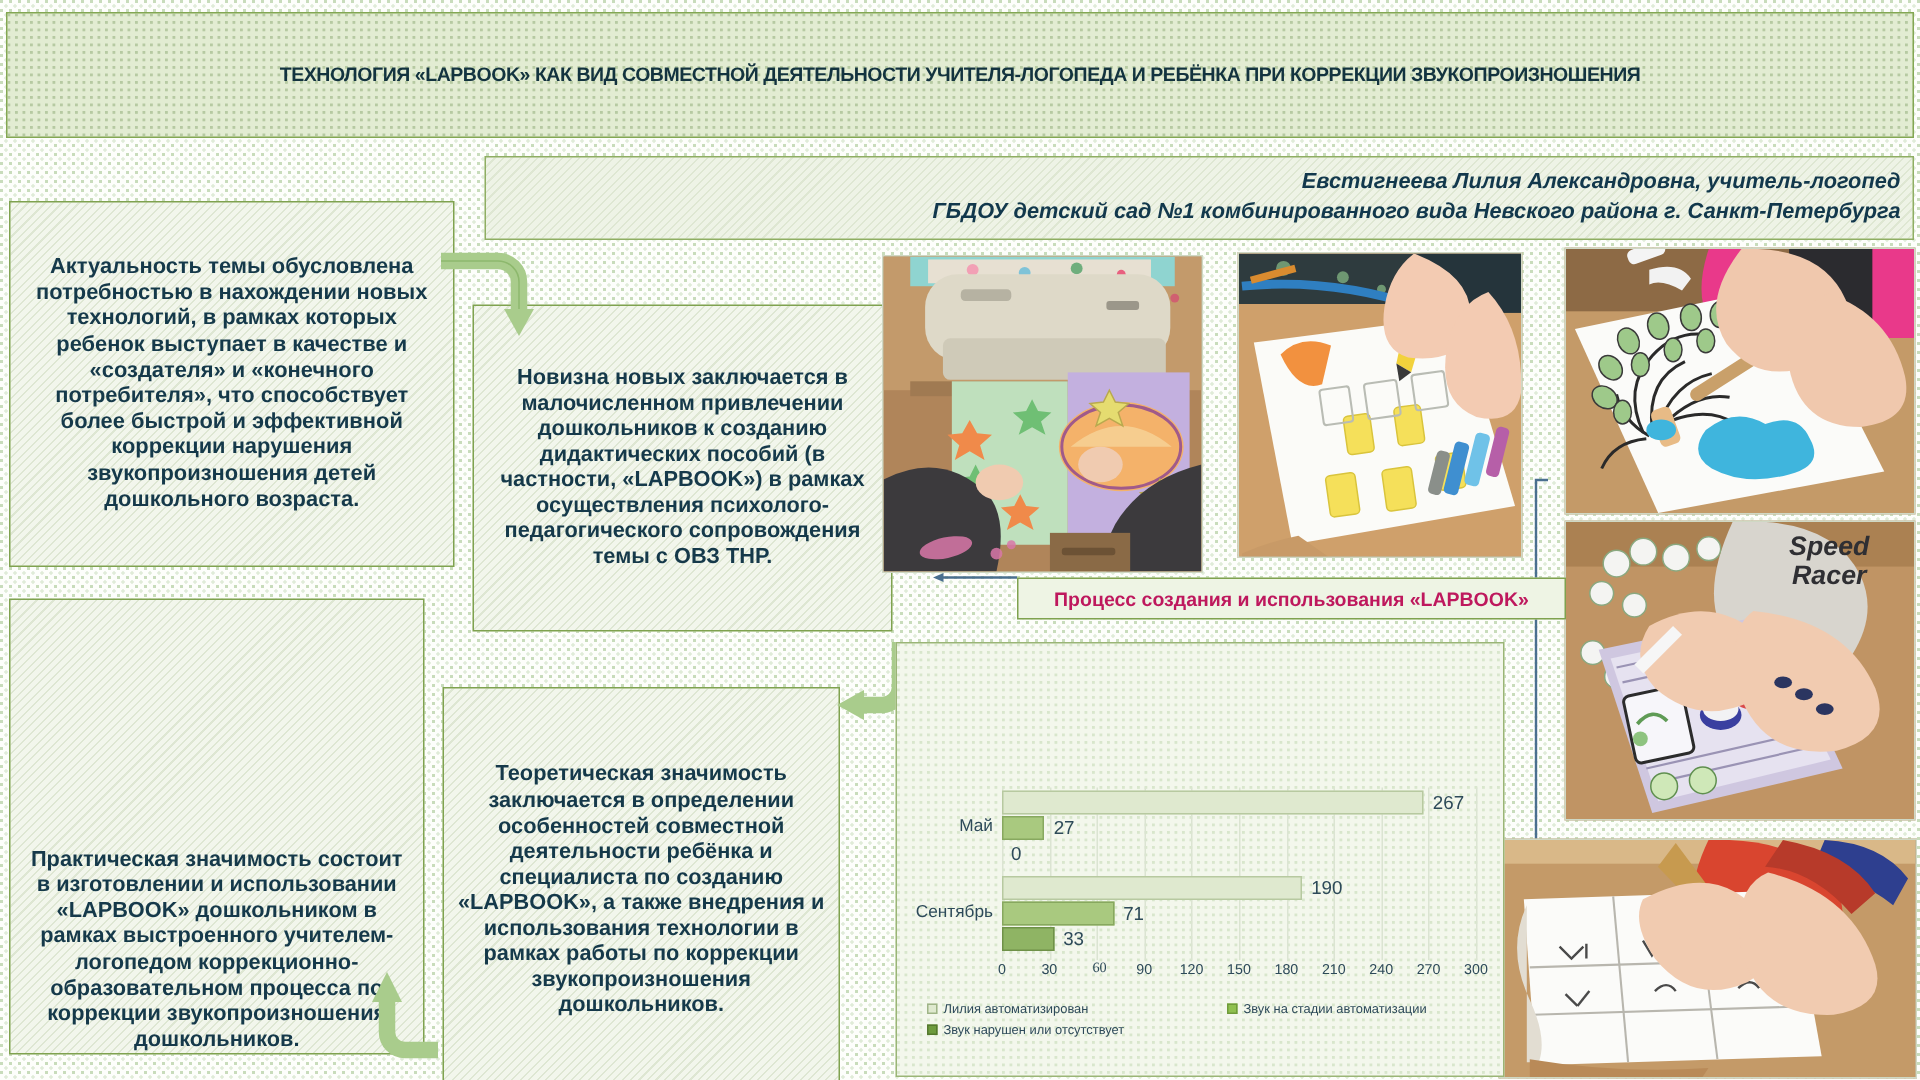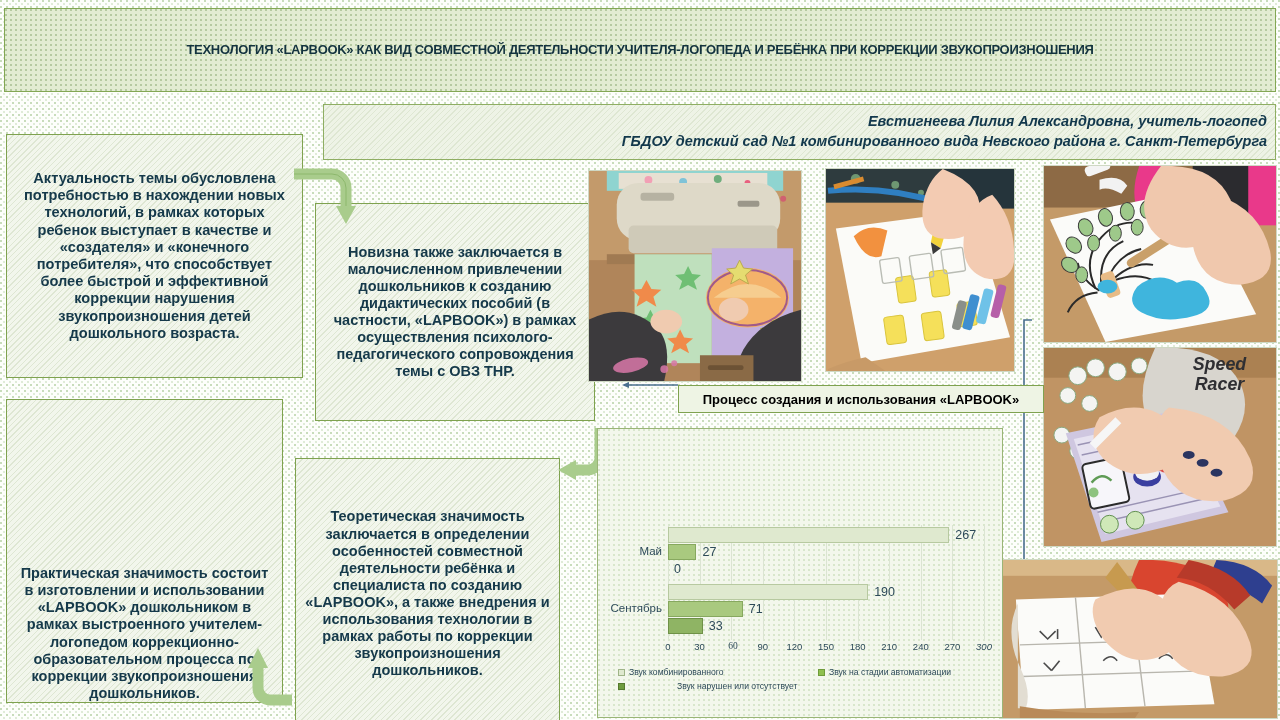--- a/index.html
+++ b/index.html
@@ -86,21 +86,21 @@
   #photo5{left:999px;top:559px;width:279px;height:160px;}
 
   
   #caption{
     left:678px;top:385px;width:366px;height:28px;
     border:1px solid #7fa24f;
     background-color:#eef4e4;
     display:flex;align-items:center;justify-content:center;
   }
   #caption span{
-    font-weight:bold;font-size:13px;color:#000000;white-space:nowrap;
+    font-weight:bold;font-size:13px;color:#be185d;white-space:nowrap;
   }
 
   
   #chart{
     left:597px;top:428px;width:406px;height:290px;
     border:1px solid #9ab576;
     background-color:#f3f7ec;
     background-image:
       radial-gradient(circle at 1px 1px, rgba(120,170,90,0.22) 1px, transparent 1.2px);
     background-size:5px 5px;
@@ -153,21 +153,21 @@
 <div class="abs" id="author">
   <div>Евстигнеева Лилия Александровна, учитель-логопед</div>
   <div>ГБДОУ детский сад №1 комбинированного вида Невского района г. Санкт-Петербурга</div>
 </div>
 
 <div class="abs card" id="box-actual">
   <p><b>Актуальность темы </b><span>обусловлена потребностью в нахождении новых технологий, в рамках которых ребенок выступает в качестве и «создателя» и «конечного потребителя», что способствует более быстрой и эффективной коррекции нарушения звукопроизношения детей дошкольного возраста.</span></p>
 </div>
 
 <div class="abs card" id="box-novizna">
-  <p><b>Новизна также </b><span>заключается в малочисленном привлечении дошкольников к созданию дидактических пособий (в частности, «LAPBOOK») в рамках осуществления психолого-педагогического сопровождения темы с ОВЗ ТНР.</span></p>
+  <p><b>Новизна новых </b><span>заключается в малочисленном привлечении дошкольников к созданию дидактических пособий (в частности, «LAPBOOK») в рамках осуществления психолого-педагогического сопровождения темы с ОВЗ ТНР.</span></p>
 </div>
 
 <div class="abs card" id="box-practic">
   <p><b>Практическая значимость </b><span>состоит в изготовлении и использовании «LAPBOOK» дошкольником в рамках выстроенного учителем-логопедом коррекционно-образовательном процесса по коррекции звукопроизношения дошкольников.</span></p>
 </div>
 
 <div class="abs card" id="box-theory">
   <p><b>Теоретическая значимость </b><span>заключается в определении особенностей совместной деятельности ребёнка и специалиста по созданию «LAPBOOK», а также внедрения и использования технологии в рамках работы по коррекции звукопроизношения дошкольников.</span></p>
 </div>
 
@@ -455,29 +455,29 @@
       <div class="tick" style="left: 58px;">0</div>
       <div class="tick" style="left: 89.6px;">30</div>
       <div class="tick" style="left: 123px; font-family: Liberation Serif, serif;">60</div>
       <div class="tick" style="left: 152.8px;">90</div>
       <div class="tick" style="left: 184.4px;">120</div>
       <div class="tick" style="left: 216px;">150</div>
       <div class="tick" style="left: 247.6px;">180</div>
       <div class="tick" style="left: 279.2px;">210</div>
       <div class="tick" style="left: 310.8px;">240</div>
       <div class="tick" style="left: 342.4px;">270</div>
-      <div class="tick" style="left: 374px; font-style: italic;">300</div>
+      <div class="tick" style="left: 374px;">300</div>
     </div>
   <div id="legend">
       <div class="leg" style="left: 0px; top: 0px;">
         <span class="sw s0"></span>
-        <span>Звук комбинированного</span>
+        <span>Лилия автоматизирован</span>
       </div>
       <div class="leg" style="left: 200px; top: 0px;">
         <span class="sw s1"></span>
         <span>Звук на стадии автоматизации</span>
       </div>
-      <div class="leg" style="left: 0px; top: 14px; gap: 48px;">
+      <div class="leg" style="left: 0px; top: 14px;">
         <span class="sw s2"></span>
         <span>Звук нарушен или отсутствует</span>
       </div>
     </div>
 </div>
 
 </body></html>

